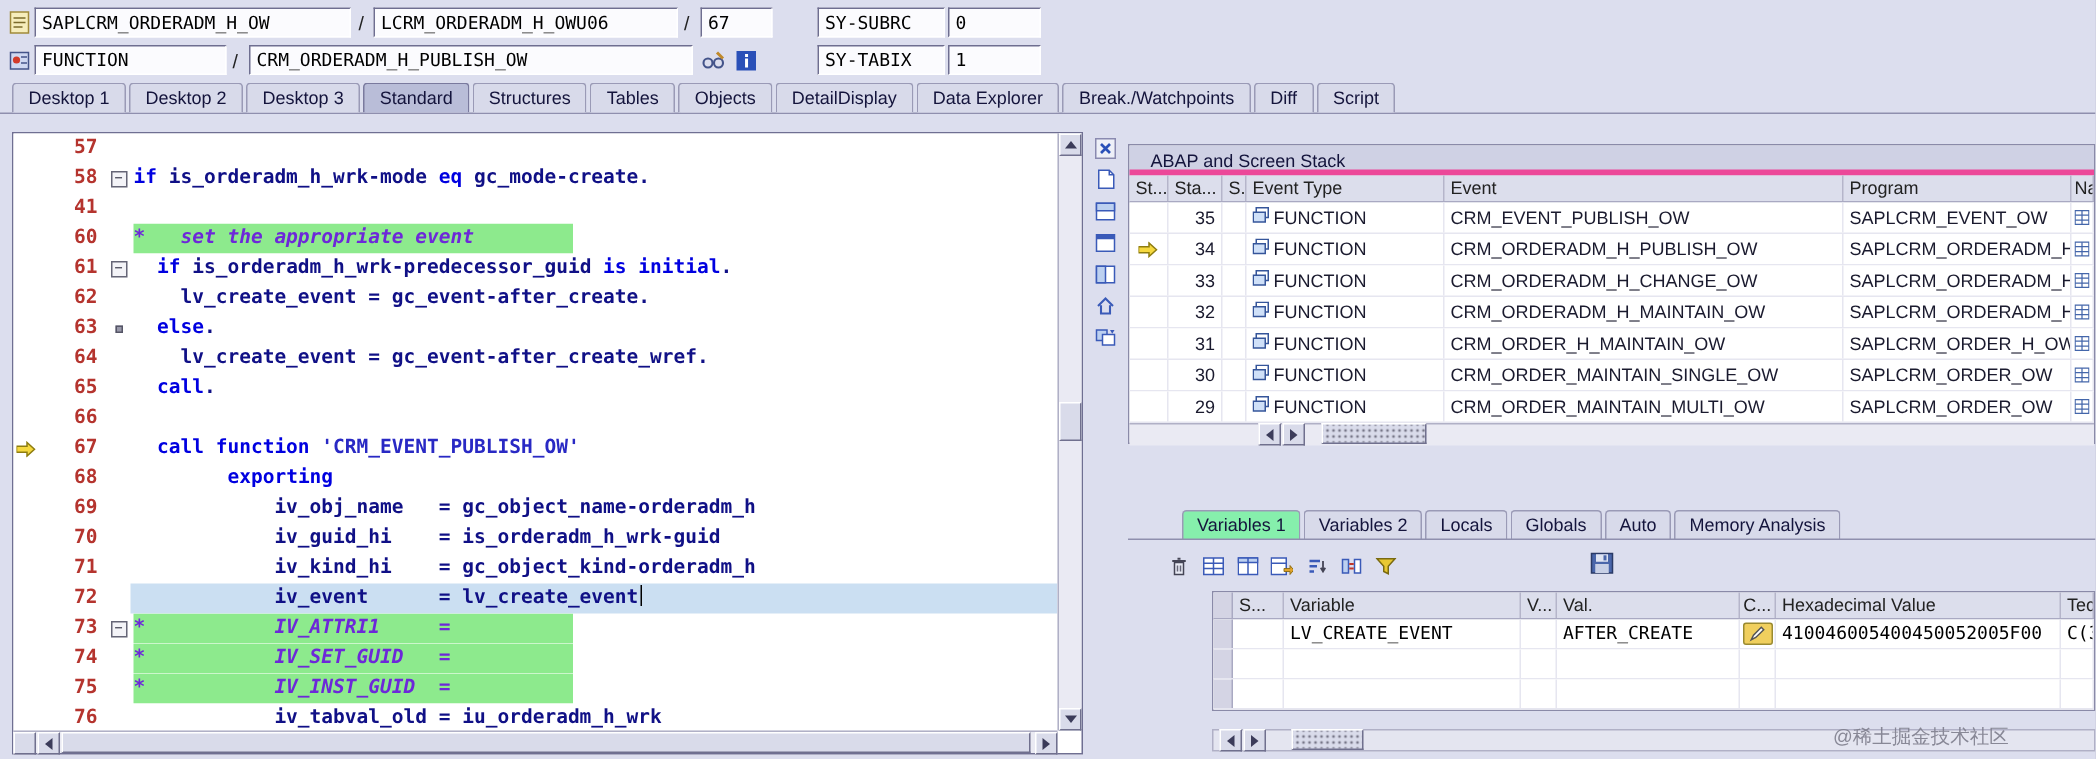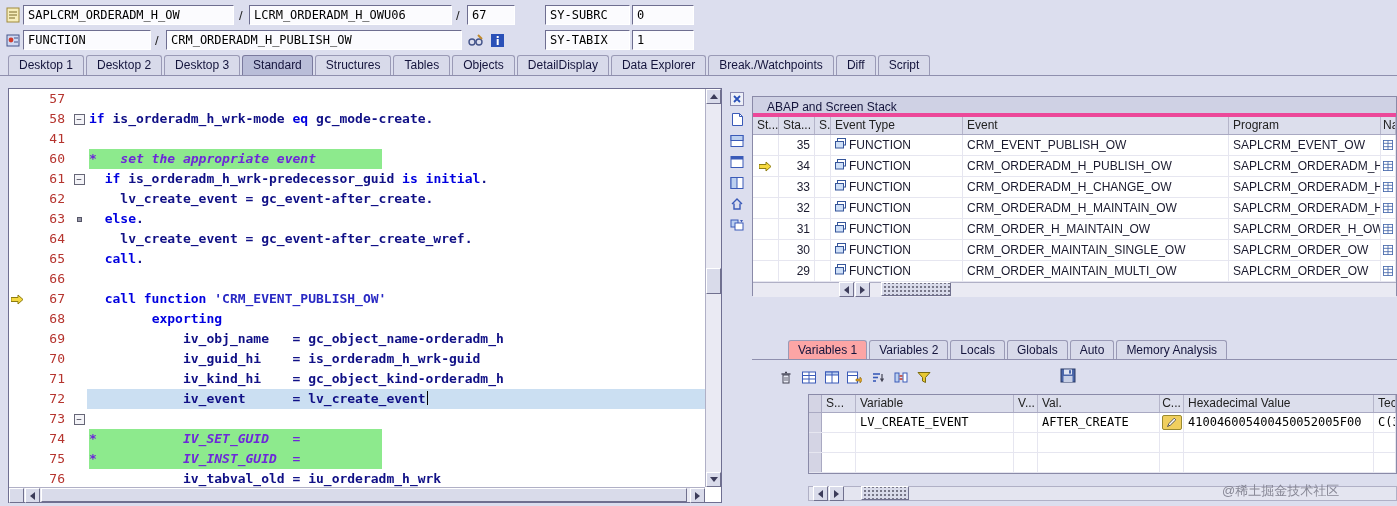--- a/index.html
+++ b/index.html
@@ -16,21 +16,21 @@
   
   .tabstrip{position:absolute;left:0;top:55px;width:100%;height:21px;display:flex;align-items:flex-start;gap:2px;padding-left:8px;border-bottom:1px solid #8f8fae}
   .tab{height:20px;line-height:19px;padding:0 10px;background:#d8daea;border:1px solid #9a9ab6;border-bottom:none;border-radius:3px 3px 0 0;color:#14143c;white-space:nowrap;cursor:default}
   .tab.active{background:#b9bdd8;border-color:#7a7a9e}
 
   
   .code-panel{position:absolute;left:8px;top:88px;width:714px;height:415px;background:#ffffff;border:1px solid #6f6f92}
   .code-lines{position:absolute;left:0;top:0;right:16px;bottom:15px;overflow:hidden;background:#fff}
   .cl{display:flex;height:20px;line-height:20px;font-family:"DejaVu Sans Mono",monospace;font-size:13px;font-weight:bold;white-space:pre}
   .clm{width:16px;flex:none;display:flex;align-items:center;justify-content:center}
-  .cln{width:46px;flex:none;text-align:right;padding-right:6px;color:#b5342e;font-weight:normal}
+  .cln{width:46px;flex:none;text-align:right;padding-right:6px;color:#b5342e;font-weight:bold}
   .clf{width:16px;flex:none;display:flex;align-items:center;justify-content:center}
   .clc{flex:1;color:#101086;padding-left:2px;overflow:hidden}
   .clc.sel{background:#cbdff2}
   .tk-kw{color:#0000e0}
   .tk-id{color:#101086}
   .tk-str{color:#2929c4}
   .tk-cm{background:#8dea8d;color:#6d28d9;font-style:italic;display:inline-block;min-width:293px}
   .caret{display:inline-block;width:1px;height:14px;background:#000;vertical-align:-2px;margin-left:1px}
   .foldbox{width:11px;height:11px;border:1px solid #667;background:#f4f4f8;color:#334;font-size:9px;line-height:9px;text-align:center;display:inline-block;font-weight:normal;font-style:normal}
   .folddot{width:5px;height:5px;background:#99a;border:1px solid #556;display:inline-block}
@@ -64,21 +64,21 @@
   .col-s{width:16px}
   .col-et{width:132px}
   .col-ev{width:266px}
   .col-pr{width:152px}
   .col-na{flex:1;padding:1px 2px}
   .stack-hscroll{position:relative;height:15px;background:#eaeaf3;border-top:1px solid #b0b0c6}
 
   
   .var-tabs{position:absolute;left:788px;top:339px;height:21px;display:flex;gap:2px;align-items:flex-end}
   .var-tab{height:20px;line-height:19px;padding:0 9px;background:#d8daea;border:1px solid #9a9ab6;border-bottom:none;border-radius:3px 3px 0 0;color:#14143c;white-space:nowrap}
-  .var-tab.active{background:#fca5a5}
+  .var-tab.active{background:#86efac}
   .var-tabline{position:absolute;left:752px;top:359px;width:645px;height:1px;background:#8f8fae}
   .var-toolbar{position:absolute;left:776px;top:366px;height:22px;display:flex;gap:4px;align-items:center}
   .var-save{position:absolute;left:1058px;top:366px}
   .var-table{position:absolute;left:808px;top:394px;width:589px;background:#fff;border:1px solid #8a8aa8}
   .var-header{display:flex;height:18px;background:#dcdeec;border-bottom:1px solid #a9a9c2}
   .vh{border-right:1px solid #b5b5ca;padding:1px 4px;overflow:hidden;white-space:nowrap;line-height:15px;color:#222}
   .var-row{display:flex;height:20px;background:#fff;border-bottom:1px solid #e6e6f0}
   .vc{border-right:1px solid #e6e6f0;padding:1px 4px;white-space:nowrap;overflow:hidden;line-height:17px}
   .vc-sel{width:13px;background:#d4d4e4;border-right:1px solid #a9a9c2;padding:0}
   .vc-s{width:34px}
@@ -177,21 +177,21 @@
         <div class="cl"><span class="clm"></span><span class="cln">65</span><span class="clf"></span><span class="clc"><span class="tk-id">  </span><span class="tk-kw">call</span><span class="tk-id">.</span></span></div>
         <div class="cl"><span class="clm"></span><span class="cln">66</span><span class="clf"></span><span class="clc"></span></div>
         <div class="cl"><span class="clm"><svg width="13" height="11" viewBox="0 0 13 11">
               <polygon points="0,3.5 7,3.5 7,1 12,5.5 7,10 7,7.5 0,7.5" fill="#f5d83f" stroke="#8e7d10"></polygon>
             </svg></span><span class="cln">67</span><span class="clf"></span><span class="clc"><span class="tk-id">  </span><span class="tk-kw">call function</span><span class="tk-str"> 'CRM_EVENT_PUBLISH_OW'</span></span></div>
         <div class="cl"><span class="clm"></span><span class="cln">68</span><span class="clf"></span><span class="clc"><span class="tk-id">        </span><span class="tk-kw">exporting</span></span></div>
         <div class="cl"><span class="clm"></span><span class="cln">69</span><span class="clf"></span><span class="clc"><span class="tk-id">            iv_obj_name   = gc_object_name-orderadm_h</span></span></div>
         <div class="cl"><span class="clm"></span><span class="cln">70</span><span class="clf"></span><span class="clc"><span class="tk-id">            iv_guid_hi    = is_orderadm_h_wrk-guid</span></span></div>
         <div class="cl"><span class="clm"></span><span class="cln">71</span><span class="clf"></span><span class="clc"><span class="tk-id">            iv_kind_hi    = gc_object_kind-orderadm_h</span></span></div>
         <div class="cl"><span class="clm"></span><span class="cln">72</span><span class="clf"></span><span class="clc sel"><span class="tk-id">            iv_event      = lv_create_event</span><span class="caret"></span></span></div>
-        <div class="cl"><span class="clm"></span><span class="cln">73</span><span class="clf"><span class="foldbox">−</span></span></div>
+        <div class="cl"><span class="clm"></span><span class="cln">73</span><span class="clf"><span class="foldbox">−</span></span><span class="clc"><span class="tk-cm">*           IV_ATTRI1     =</span></span></div>
         <div class="cl"><span class="clm"></span><span class="cln">74</span><span class="clf"></span><span class="clc"><span class="tk-cm">*           IV_SET_GUID   =</span></span></div>
         <div class="cl"><span class="clm"></span><span class="cln">75</span><span class="clf"></span><span class="clc"><span class="tk-cm">*           IV_INST_GUID  =</span></span></div>
         <div class="cl"><span class="clm"></span><span class="cln">76</span><span class="clf"></span><span class="clc"><span class="tk-id">            iv_tabval_old = iu_orderadm_h_wrk</span></span></div>
       </div>
     <div class="vscroll">
       <div class="sbtn" style="top:0;left:0">
           <div class="t-up"></div>
         </div>
       <div class="vthumb"></div>
       <div class="sbtn" style="bottom:0;left:0">

